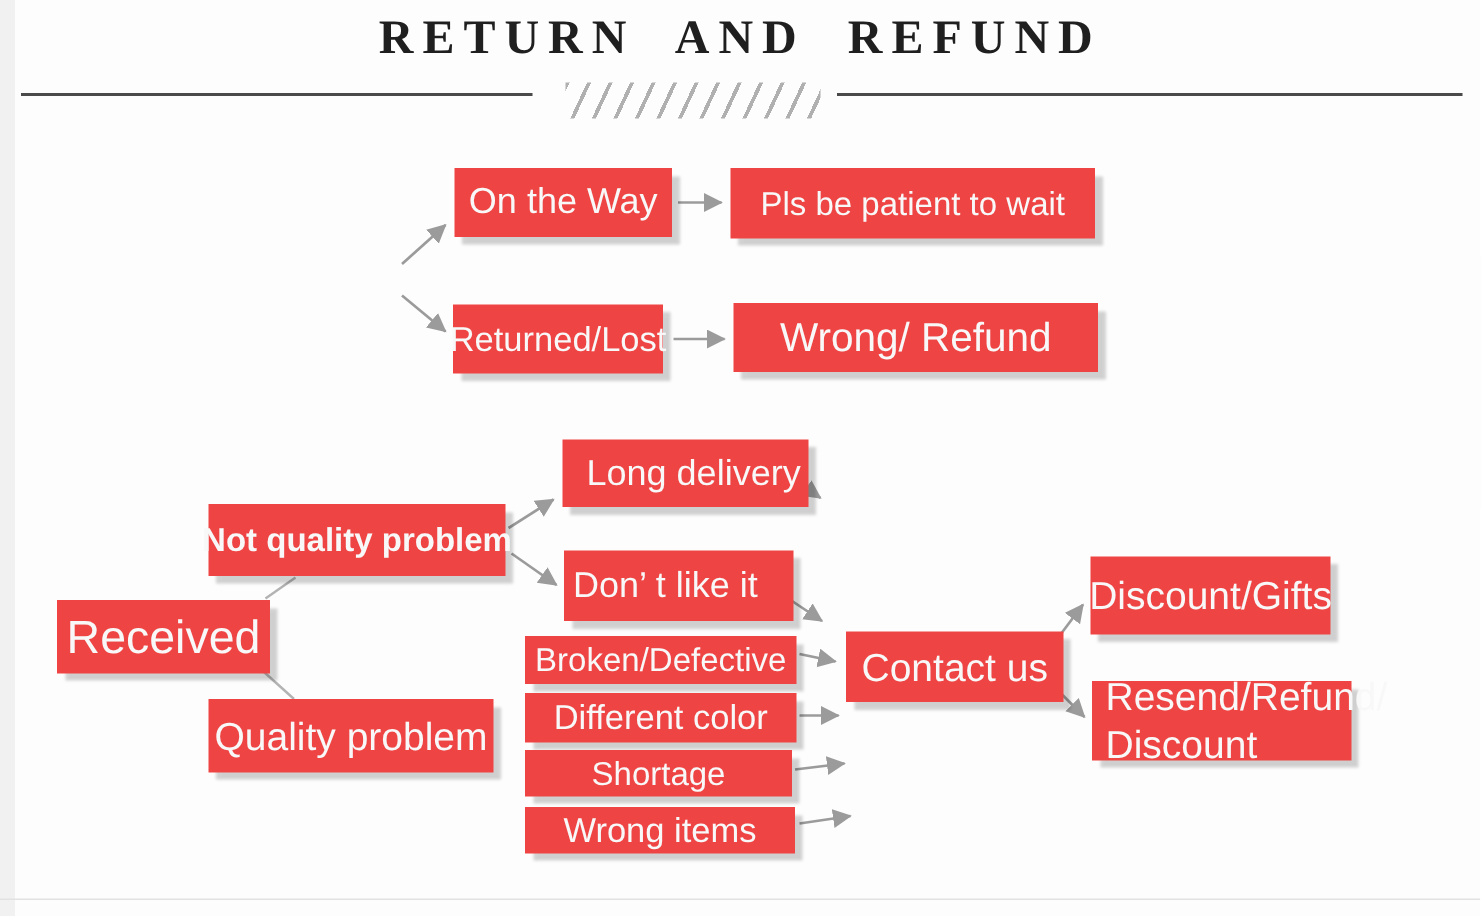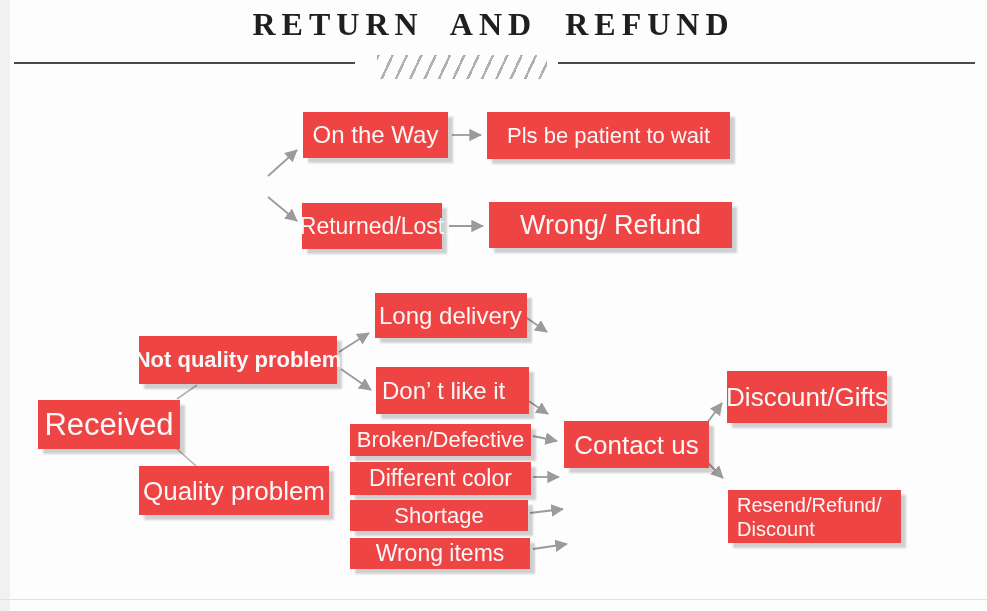--- a/index.html
+++ b/index.html
@@ -51,31 +51,31 @@
     line-height:1;
   }
   .n-not-received     {left:124px;top:164px;width:144px;height:44px;font-size:23px;}
   .n-on-the-way       {left:303px;top:112px;width:145px;height:46px;font-size:24px;}
   .n-pls-be-patient   {left:487px;top:112px;width:243px;height:47px;font-size:22px;}
   .n-returned-lost    {left:302px;top:203px;width:140px;height:46px;font-size:23px;}
   .n-resend-refund    {left:489px;top:202px;width:243px;height:46px;font-size:27px;}
   .n-received         {left:38px; top:400px;width:142px;height:49px;font-size:31px;}
   .n-not-quality      {left:139px;top:336px;width:198px;height:48px;font-size:22px;font-weight:bold;}
   .n-quality          {left:139px;top:466px;width:190px;height:49px;font-size:26px;}
-  .n-long-delivery    {left:375px;top:293px;width:148px;height:45px;font-size:24px;justify-content:flex-start;padding-left:4px;}
+  .n-long-delivery    {left:375px;top:293px;width:148px;height:45px;font-size:24px;justify-content:flex-start;padding-left:16px;}
   .n-dont-like        {left:376px;top:367px;width:147px;height:47px;font-size:24px;justify-content:flex-start;padding-left:6px;}
   .n-broken           {left:350px;top:424px;width:181px;height:32px;font-size:22px;}
   .n-different-color  {left:350px;top:462px;width:181px;height:33px;font-size:23px;}
   .n-shortage         {left:350px;top:500px;width:178px;height:31px;font-size:22px;}
   .n-wrong-items      {left:350px;top:538px;width:180px;height:31px;font-size:23px;}
   .n-contact-us       {left:564px;top:421px;width:145px;height:47px;font-size:26px;}
   .n-discount-gifts   {left:727px;top:371px;width:160px;height:52px;font-size:26px;}
-  .n-resend-discount  {left:728px;top:454px;width:164px;height:53px;font-size:20px;
+  .n-resend-discount  {left:728px;top:454px;width:164px;height:53px;font-size:26px;
                        white-space:normal;justify-content:flex-start;text-align:left;
-                       padding-left:9px;line-height:1.2;margin-top:36px;}
+                       padding-left:9px;line-height:1.2;}
   svg.arrows{position:absolute;left:0;top:0;pointer-events:none;}
   .al{stroke:#9b9b9b;stroke-width:1.8;fill:none;}
   .cl{stroke:#b3b3b3;stroke-width:1.6;fill:none;}
 </style>
 </head>
 <body>
 
 <div class="canvas">
 
   <div class="edge-shade"></div>

